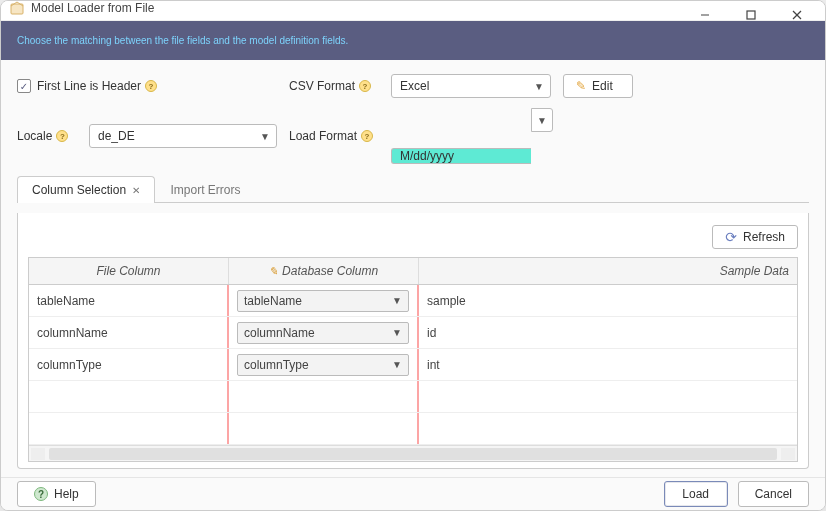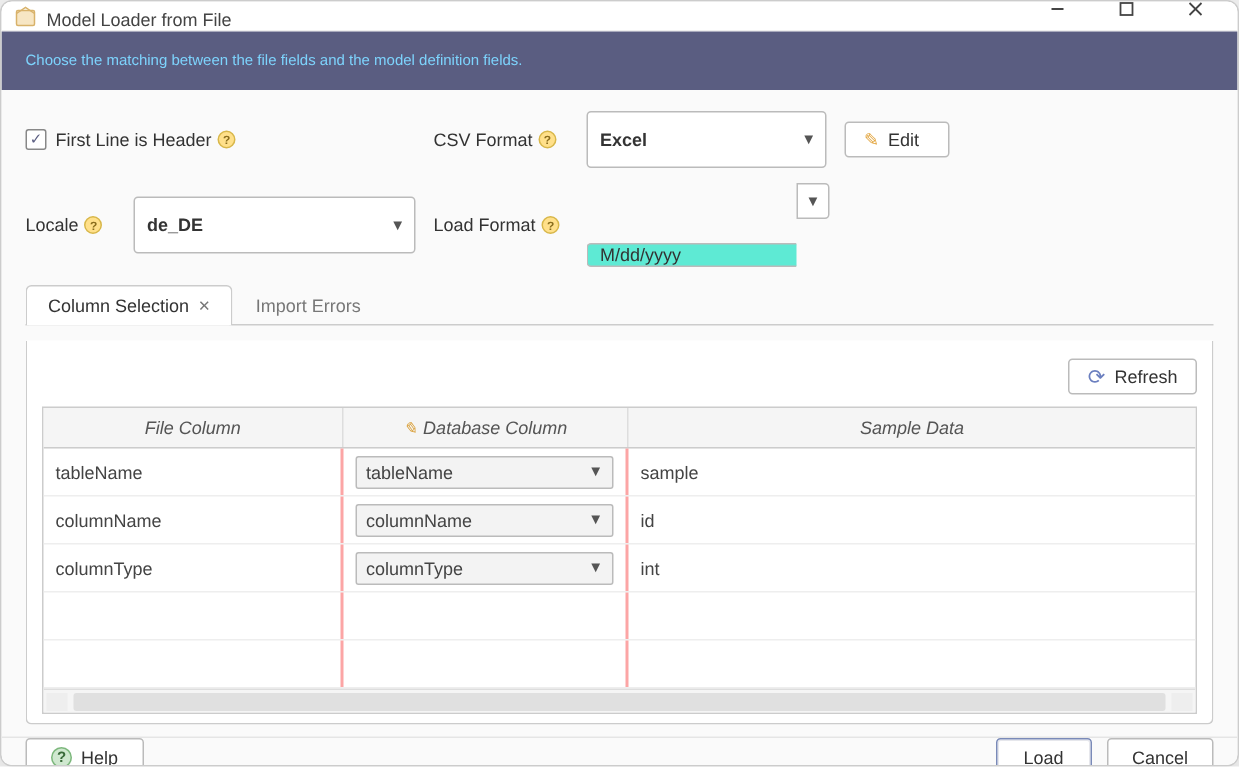--- a/index.html
+++ b/index.html
@@ -5,21 +5,21 @@
   * { box-sizing: border-box; font-family: "Segoe UI", Tahoma, sans-serif; }
   html, body { margin:0; padding:0; height:100%; }
   body { background:#f0f0f0; font-size:12px; color:#333; }
 
   .window {
     width:826px; height:511px; background:#fff; border:1px solid #ccc;
     border-radius:8px; overflow:hidden; display:flex; flex-direction:column;
     box-shadow:0 4px 20px rgba(0,0,0,0.1);
   }
   .titlebar {
-    height:20px; display:flex; align-items:flex-end; padding:0 8px;
+    height:20px; display:flex; align-items:flex-start; padding:0 8px;
     background:#fff; border-bottom:1px solid #eee; gap:6px;
   }
   .title-icon { width:16px; height:16px; display:inline-flex; }
   .title-text { flex:1; font-size:12px; color:#444; }
   .win-btn {
     width:40px; height:28px; display:flex; align-items:center; justify-content:center;
     color:#444;
   }
 
   .banner {
@@ -37,22 +37,22 @@
   }
 
   .chk { display:flex; align-items:center; gap:6px; }
   .chkbox {
     width:14px; height:14px; border:1px solid #888; border-radius:2px; background:#fff;
     display:flex; align-items:center; justify-content:center; color:#5a5d81; font-size:10px;
   }
 
   .combo {
     display:flex; align-items:center; justify-content:space-between;
-    height:38px; border:1px solid #bbb; border-radius:3px; background:#fff;
-    padding:0 6px 0 8px; font-size:12px; min-width:140px;font-weight:bold;
+    height:24px; border:1px solid #bbb; border-radius:3px; background:#fff;
+    padding:0 6px 0 8px; font-size:12px; min-width:140px;
   }
   .combo .chev { color:#555; font-size:10px; }
   .input-date-wrap { display:flex; }
   .input-date {
     height:16px; border:1px solid #bbb; border-radius:3px 0 0 3px; background:#5eead4;
     padding:0 8px; font-size:12px; min-width:140px; display:flex; align-items:center; border-right:none;margin-top:40px;
   }
   .input-date-btn {
     height:24px; width:22px; border:1px solid #bbb; border-radius:0 3px 3px 0;
     display:flex; align-items:center; justify-content:center; background:#fff; font-size:10px; color:#555;
@@ -79,21 +79,21 @@
   .refresh-row { display:flex; justify-content:flex-end; margin-bottom:8px; }
 
   .grid {
     flex:1; border:1px solid #ccc; display:flex; flex-direction:column; overflow:hidden;
   }
   .grid-head {
     display:grid; grid-template-columns: 200px 190px 1fr; background:#f5f5f5;
     border-bottom:1px solid #ccc; font-size:12px; color:#555;font-style:italic;
   }
   .gh { padding:6px 8px; border-right:1px solid #ddd; text-align:center; display:flex; align-items:center; justify-content:center; gap:4px;}
-  .gh:last-child { border-right:none; }
+  .gh:last-child { border-right:none;justify-content:flex-end; }
   .grid-body { flex:1; display:flex; flex-direction:column; }
   .grow { display:grid; grid-template-columns: 200px 190px 1fr; border-bottom:1px solid #eee; height:32px; }
   .gc { padding:4px 8px; border-right:2px solid #fca5a5; display:flex; align-items:center; font-size:12px; color:#444; }
   .gc:last-child { border-right:none; }
   .dbsel {
     flex:1; height:22px; border:1px solid #bbb; border-radius:2px; background:#f3f3f3;
     display:flex; align-items:center; justify-content:space-between; padding:0 6px; font-size:12px;
   }
   .dbsel .chev { font-size:10px; color:#555; }
 

